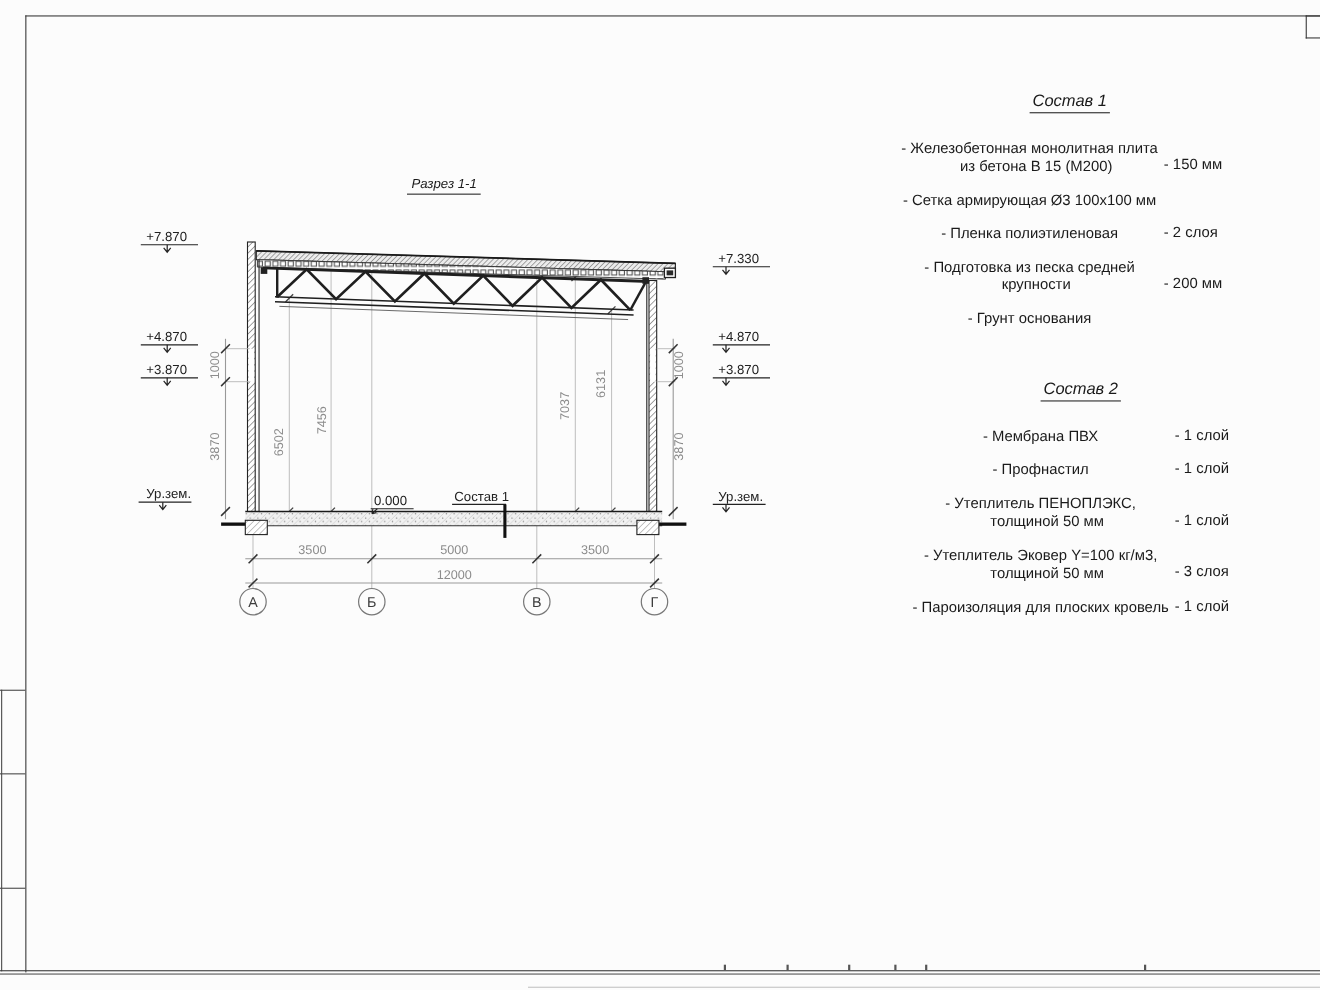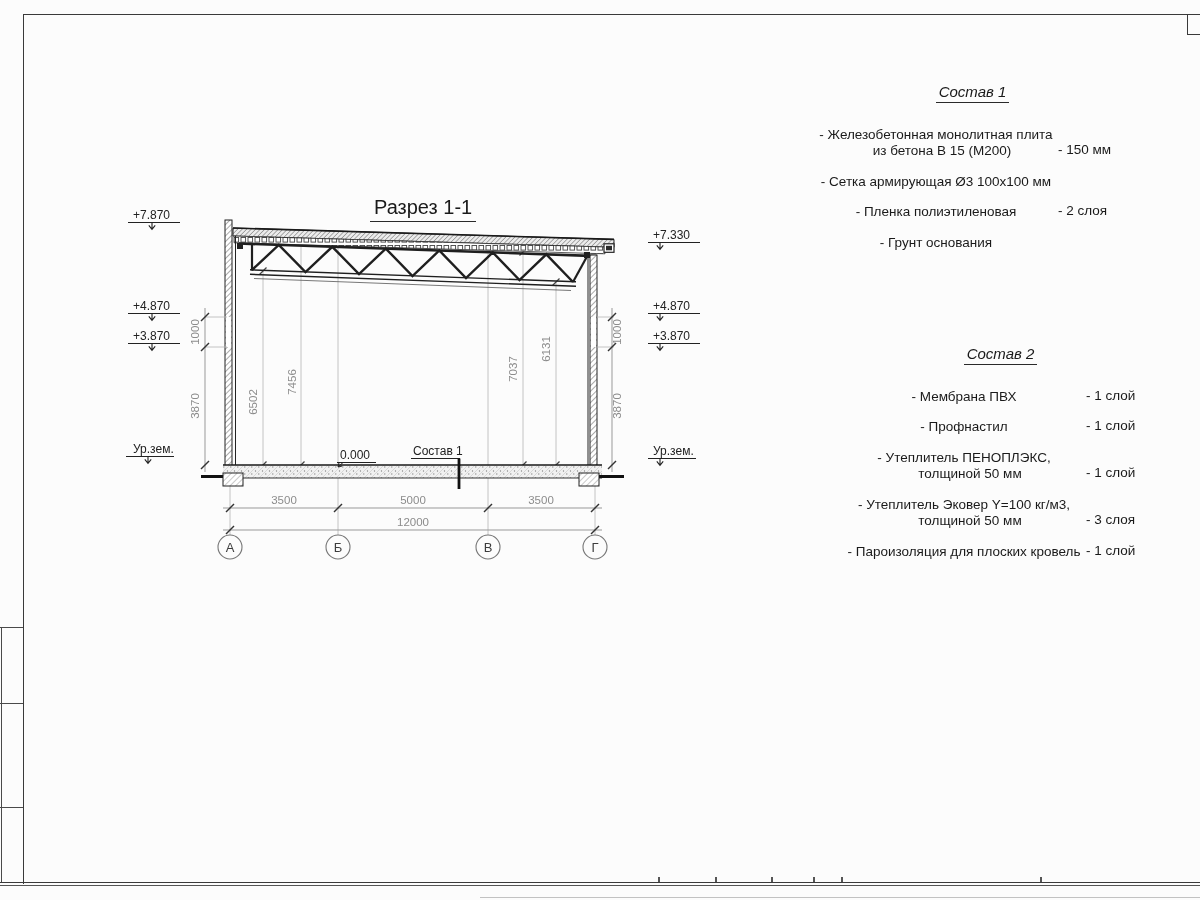--- a/index.html
+++ b/index.html
@@ -10,32 +10,32 @@
   .frame-top{left:23px;top:14px;width:1177px;border-top:1.6px solid #3a3a3a;}
   .frame-left{left:23px;top:14px;height:870px;border-left:1.6px solid #3a3a3a;}
   .frame-bottom{left:0;top:882px;width:1200px;border-top:1.6px solid #3a3a3a;}
   .frame-bottom2{left:0;top:885px;width:1200px;border-top:1px solid #555;}
   .margin-vline{left:1px;top:627px;height:256px;border-left:1px solid #4a4a4a;}
   .margin-h{left:0;width:23px;border-top:1px solid #4a4a4a;}
   .corner-box{left:1187px;top:14px;width:13px;height:19px;border:1.5px solid #3a3a3a;border-right:none;}
   .btick{width:1.5px;height:5px;background:#555;top:877px;}
   .faint-bottom{left:480px;top:897px;width:720px;border-top:1px solid #c2c2c2;}
   
-  .drw-title{left:370px;top:160px;font-size:20px;
-             border-bottom:1.2px solid #2a2a2a;padding:0 4px 2px 4px;margin-top:36px;}
+  .drw-title{left:370px;top:160px;font-size:12px;font-style:italic;
+             border-bottom:1.2px solid #2a2a2a;padding:0 4px 2px 4px;}
   
   .s-list{position:absolute;width:335px;font-size:13.5px;line-height:16.5px;}
   .s-title{text-align:center;font-style:italic;font-size:15px;margin-bottom:26px;}
   .s-title span{border-bottom:1.2px solid #2a2a2a;padding:0 3px 2px 3px;}
   .s-items{display:flex;flex-direction:column;gap:14px;text-align:center;}
   .s-row{position:relative;min-height:16px;}
   .s-name{display:block;width:250px;white-space:pre-line;padding-left:12px;text-indent:-12px;}
   .s-val{position:absolute;left:253px;bottom:1px;white-space:nowrap;}
   #s1{left:805px;top:84px;}
-  #s2{left:833px;top:346px;}
+  #s2{left:815px;top:346px;}
   svg text{font-family:"Liberation Sans",sans-serif;}
   .dimtxt{fill:#8c8c8c;font-size:11.5px;}
   .elevtxt{fill:#222;font-size:12px;}
   .axtxt{fill:#3d3d3d;font-size:13px;}
 </style>
 </head>
 <body>
 
 <div class="sheet">
 
@@ -264,20 +264,25 @@
       </div>
       <div class="s-row">
         <span class="s-name">- Сетка армирующая Ø3 100х100 мм</span>
         <span class="s-val"></span>
       </div>
       <div class="s-row">
         <span class="s-name">- Пленка полиэтиленовая</span>
         <span class="s-val">- 2 слоя</span>
       </div>
       <div class="s-row">
+        <span class="s-name">- Подготовка из песка средней
+крупности</span>
+        <span class="s-val">- 200 мм</span>
+      </div>
+      <div class="s-row">
         <span class="s-name">- Грунт основания</span>
         <span class="s-val"></span>
       </div>
     </div>
   </div>
 
   <div class="s-list" id="s2">
     <div class="s-title"><span>Состав 2</span></div>
     <div class="s-items">
       <div class="s-row">

